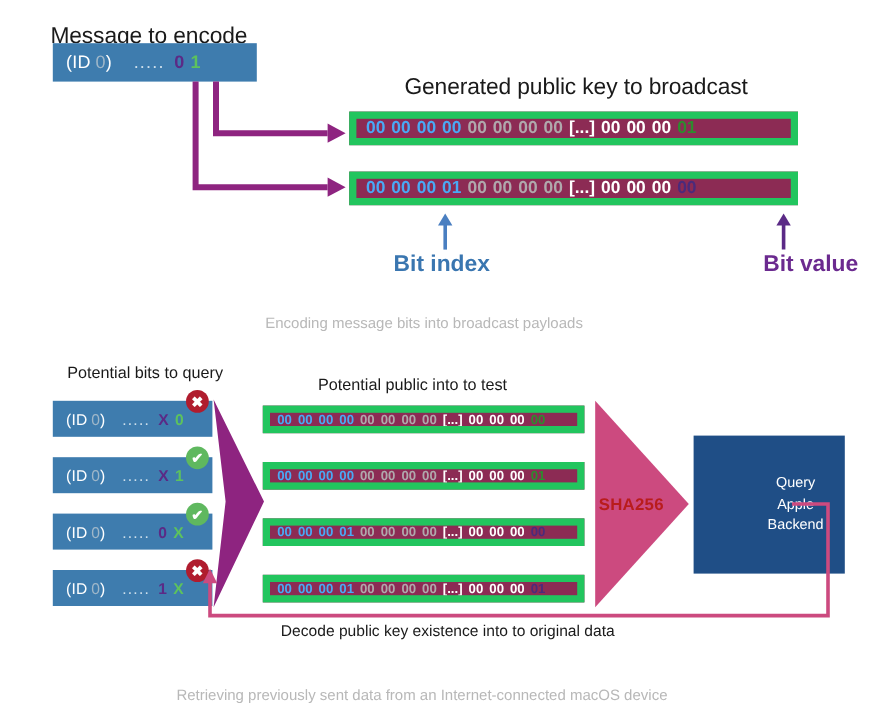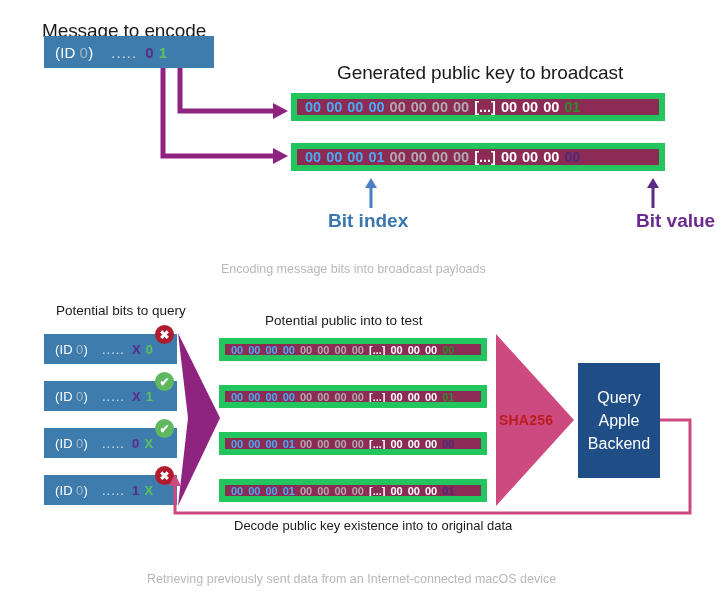--- a/index.html
+++ b/index.html
@@ -89,22 +89,23 @@
   }
   .badge-x{background:#b01c2e;}
   .badge-ok{background:#5fb85f;}
 
   
   .querybox{
     background:#1f4e86;
     color:#ffffff;
     display:flex;align-items:center;justify-content:center;
     text-align:center;
-    font-size:16px;
+    font-size:12px;
     line-height:1.45;
+    padding-left:44px;
   }
 
   
   .shalabel{
     color:#b91c1c;
     font-size:14px;
     font-weight:700;
     letter-spacing:0.2px;
   }
 

